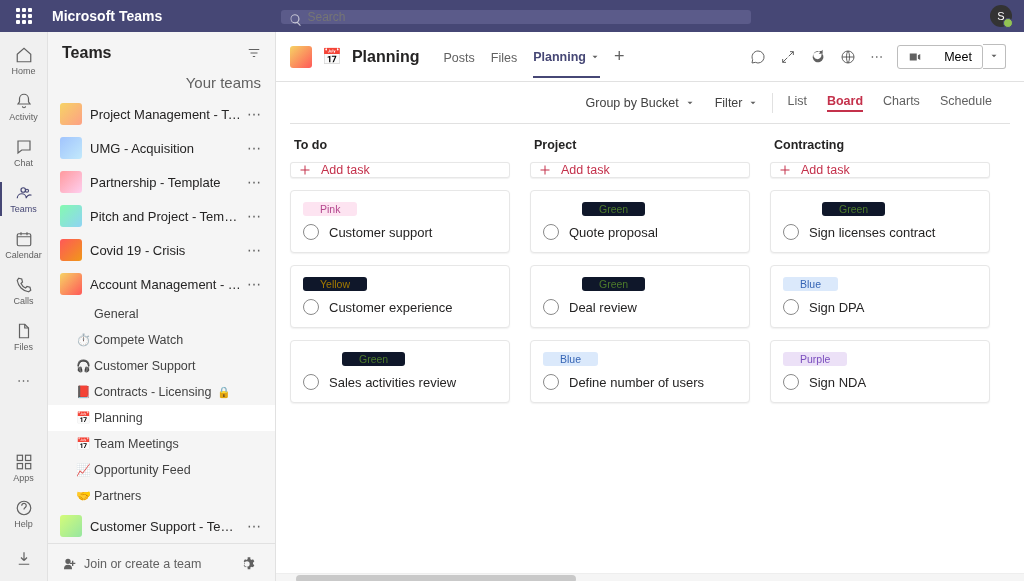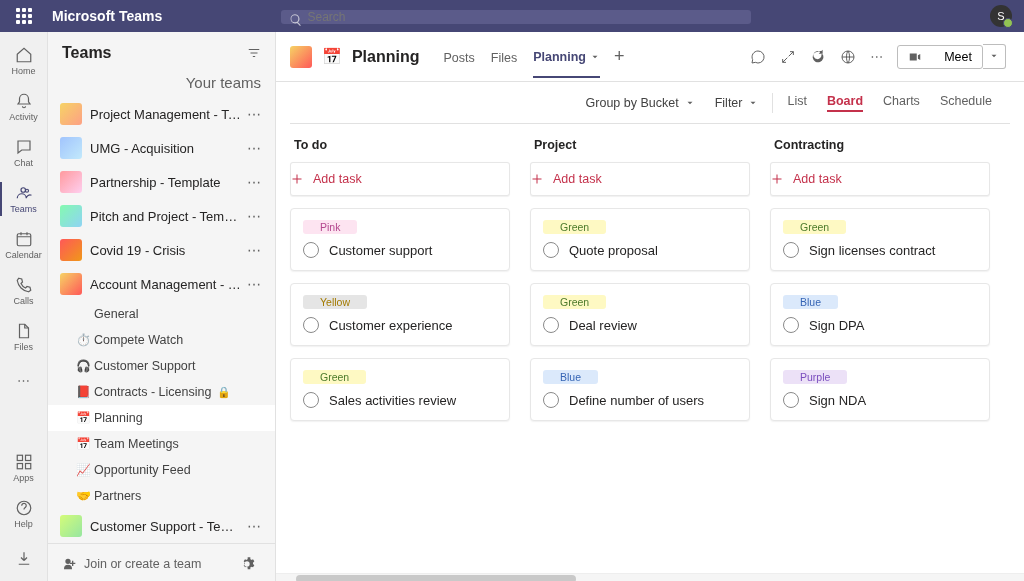--- a/index.html
+++ b/index.html
@@ -70,27 +70,27 @@
 .filterbar .ctl { color: #424242; display: flex; align-items: center; gap: 6px; cursor: pointer; margin-left: 20px; }
 .filterbar .divider { width: 1px; height: 20px; background: #e1e1e1; margin: 0 14px; }
 .viewtabs { display: flex; gap: 20px; }
 .viewtab { color: #616161; cursor: pointer; padding-bottom: 2px; }
 .viewtab.active { color: #c4314b; border-bottom: 2px solid #c4314b; font-weight: 600; }
 
 
 .board { flex: 1; overflow: auto; padding: 14px 14px 0 14px; display: flex; gap: 20px; }
 .bucket { width: 220px; flex: none; }
 .bucket h3 { font-size: 12.5px; font-weight: 600; margin-bottom: 10px; padding-left: 4px; }
-.addtask { background: #fff; border: 1px solid #e7e7e7; border-radius: 3px; height: 34px; display: flex; align-items: center; padding: 0 0; color: #c4314b; font-size: 12.5px; cursor: pointer; margin-bottom: 12px; box-shadow: 0 0.5px 1px rgba(0,0,0,0.06); }
+.addtask { background: #fff; border: 1px solid #e7e7e7; border-radius: 3px; height: 16px; display: flex; align-items: center; padding: 0 8px; color: #c4314b; font-size: 12.5px; cursor: pointer; margin-bottom: 12px; box-shadow: 0 0.5px 1px rgba(0,0,0,0.06); }
 .addtask svg { width: 12px; height: 12px; fill: #c4314b; margin-right: 10px; }
 .card { background: #fff; border: 1px solid #e7e7e7; border-radius: 4px; padding: 10px 12px 12px; margin-bottom: 12px; box-shadow: 0 1px 1.5px rgba(0,0,0,0.06); cursor: pointer; }
 .label { display: inline-block; font-size: 10.5px; padding: 1px 17px; border-radius: 3px; margin-bottom: 8px; }
 .label.Pink { background: #fde4f1; color: #b4478e; }
-.label.Yellow { background: #e5e5e5; color: #a37a00; }
-.label.Green { background: #fef9c3; color: #4d7a2b; }
+.label.Yellow { background: #0f172a; color: #a37a00; }
+.label.Green { background: #0f172a; color: #4d7a2b; margin-left: 39px; }
 .label.Blue { background: #dbe9fb; color: #3665b5; }
 .label.Purple { background: #ece1f7; color: #7a4dbe; }
 .card-body { display: flex; align-items: center; gap: 10px; }
 .checkbox { width: 16px; height: 16px; border: 1.5px solid #8a8a8a; border-radius: 50%; flex: none; }
 .card-title { font-size: 13px; color: #252424; }
 
 .hscroll { height: 10px; background: #f5f5f5; border-top: 1px solid #eee; position: relative; }
 .hscroll .thumb { position: absolute; left: 20px; top: 1px; height: 8px; width: 280px; background: #c9c9c9; border-radius: 4px; }
 
 

